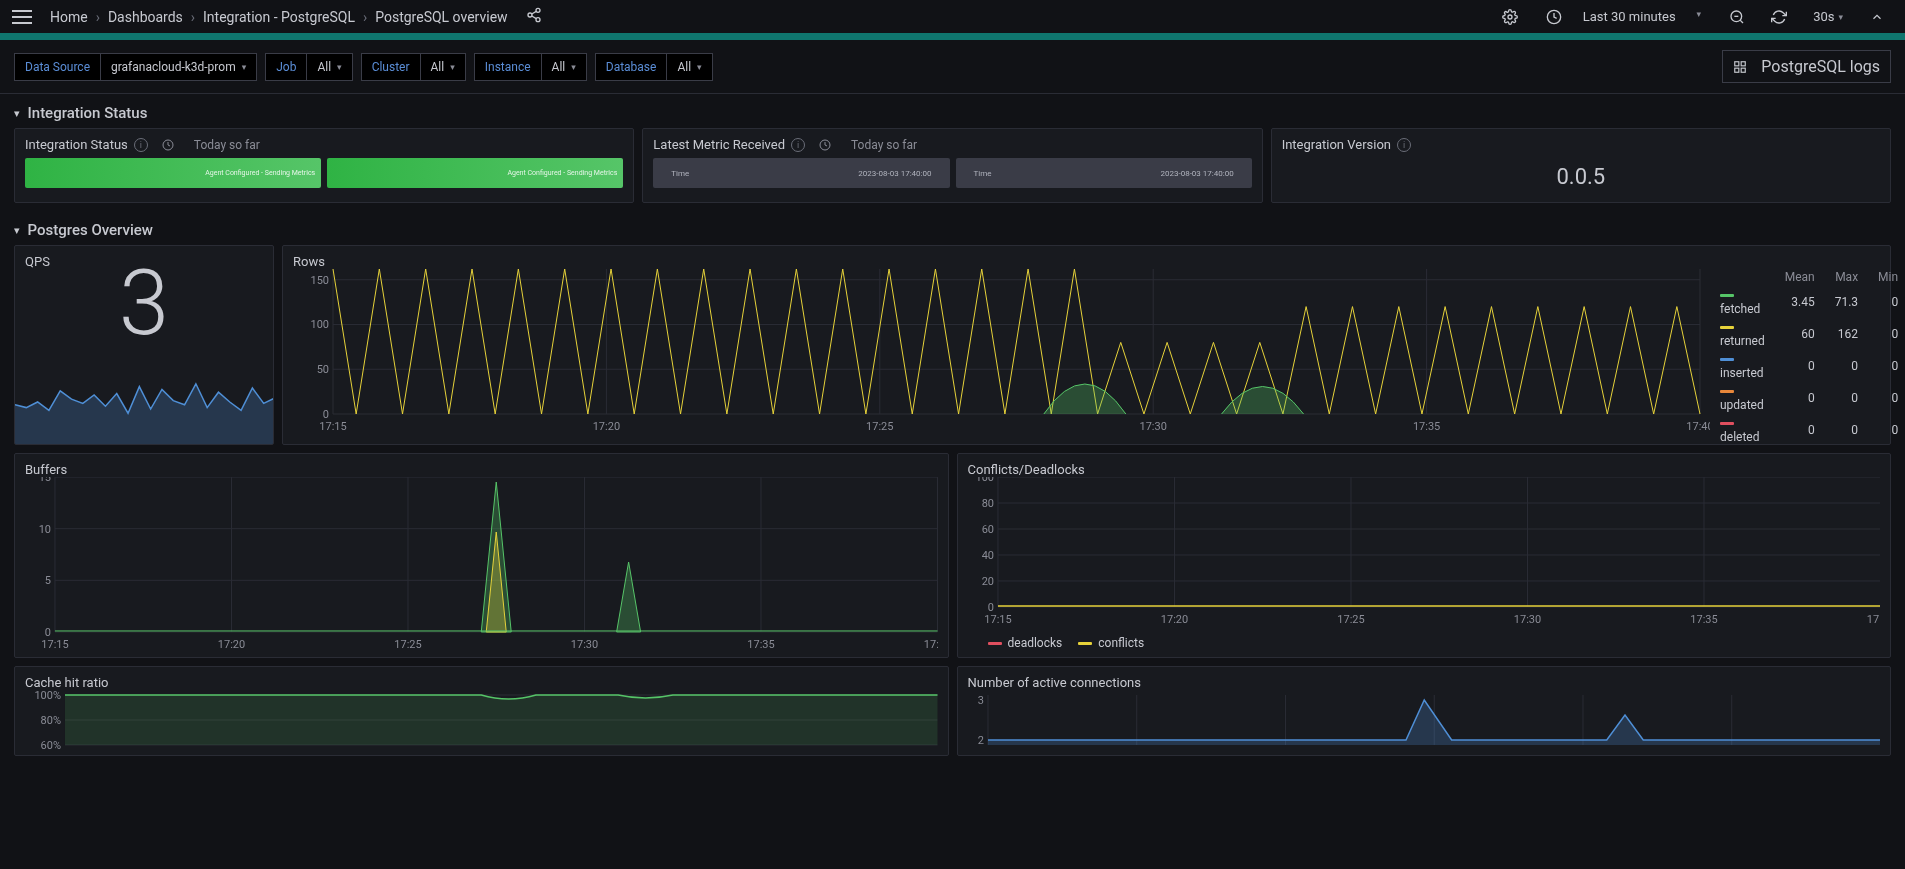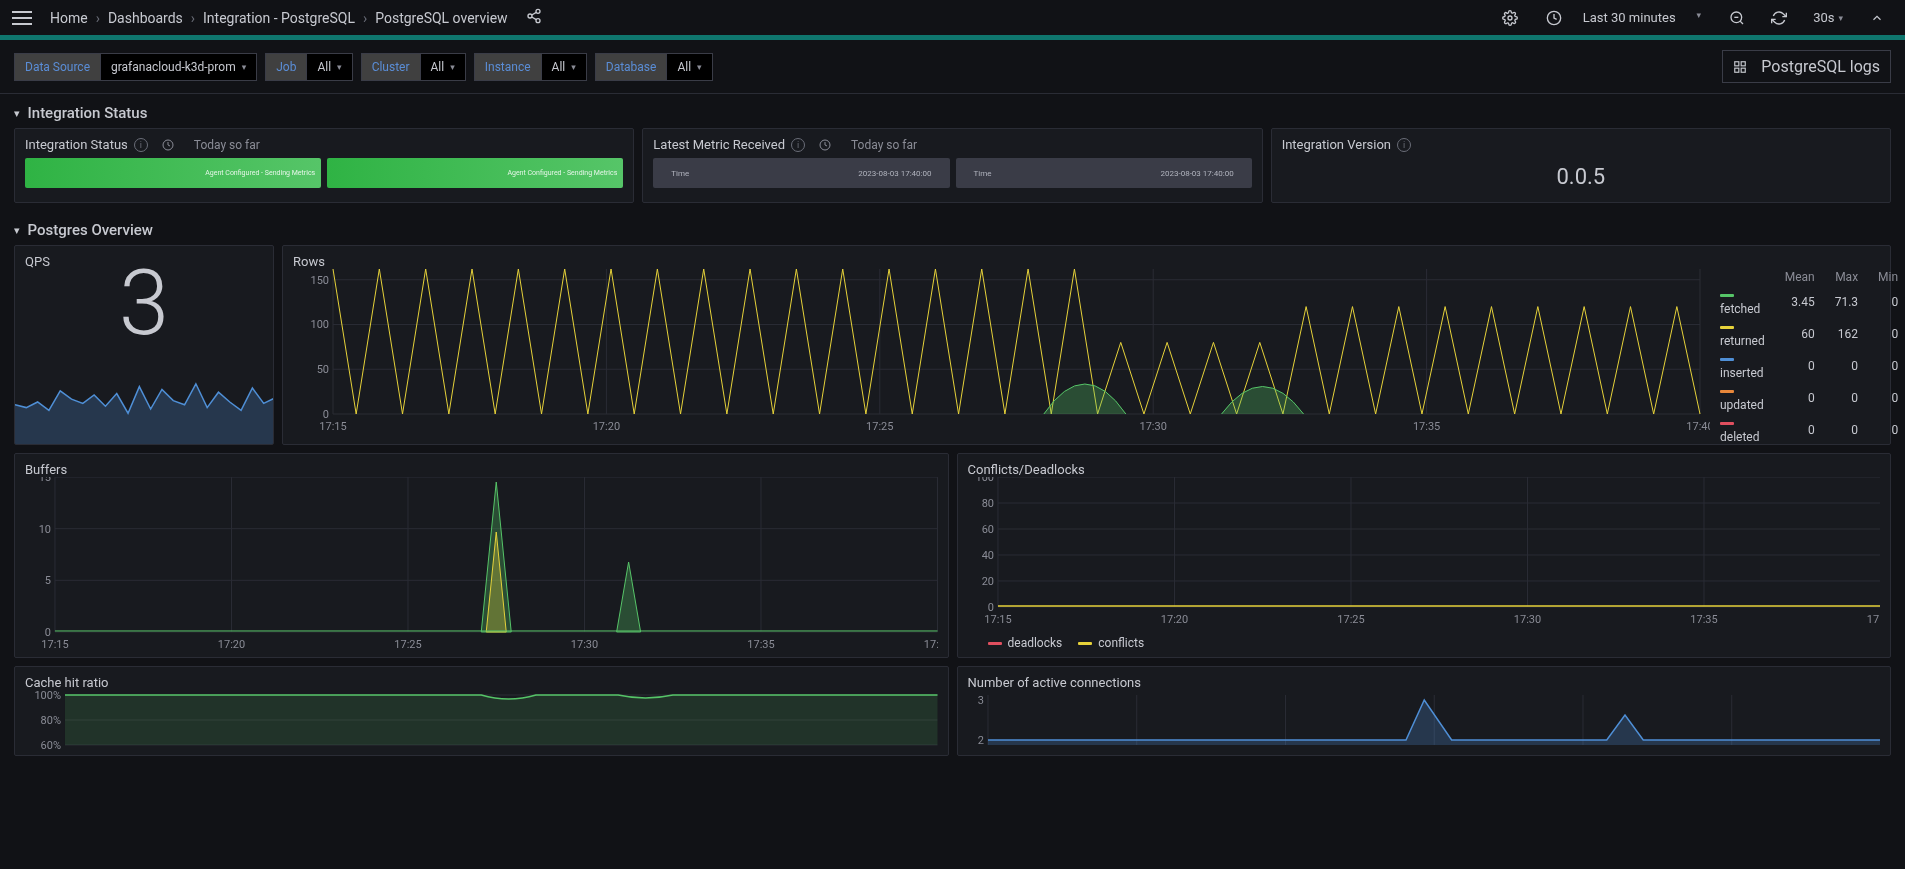--- a/index.html
+++ b/index.html
@@ -11,21 +11,21 @@
   width: 1905px;
   overflow-x: hidden;
 }
 
 
 .topbar {
   display: flex;
   align-items: center;
   height: 40px;
   padding: 0 12px;
-  border-bottom: 5px solid #0f766e;
+  border-bottom: 7px solid #0f766e;
 }
 .menu-icon { width: 20px; height: 14px; display: flex; flex-direction: column; justify-content: space-between; margin-right: 18px; cursor: pointer; }
 .menu-icon span { display: block; height: 2px; background: #c7c9d0; }
 .breadcrumb { display: flex; align-items: center; gap: 8px; flex: 1; }
 .breadcrumb a, .breadcrumb span { color: #c7c9d0; text-decoration: none; font-size: 14px; }
 .breadcrumb .sep { color: #6a6d78; }
 .breadcrumb .current { color: #c7c9d0; }
 .share-icon { margin-left: 10px; cursor: pointer; }
 .top-controls { display: flex; align-items: center; gap: 10px; }
 .icon-btn { width: 32px; height: 32px; display: flex; align-items: center; justify-content: center; border-radius: 2px; cursor: pointer; color: #c7c9d0; }
@@ -35,21 +35,21 @@
 
 
 .varbar {
   display: flex;
   align-items: center;
   padding: 10px 14px;
   gap: 8px;
   border-bottom: 1px solid #2a2c35;
 }
 .var-label {
-  background: #404040;
+  background: #000000;
   border: 1px solid #3a3c47;
   border-right: none;
   padding: 6px 10px;
   font-size: 12px;
   color: #5a8dd6;
 }
 .var-value {
   background: #000000;
   border: 1px solid #3a3c47;
   padding: 6px 10px;

